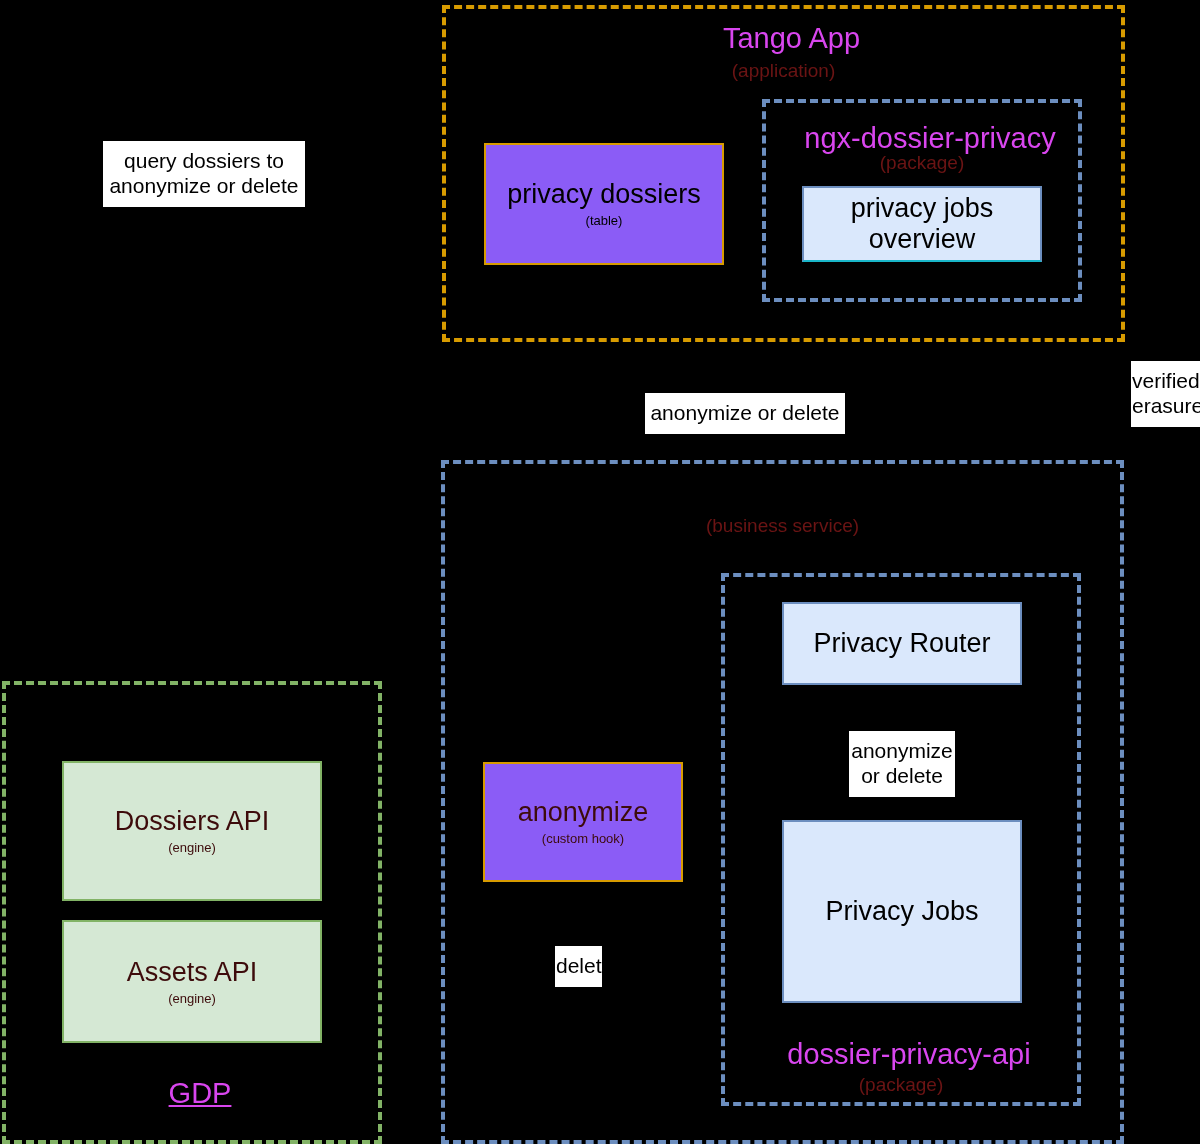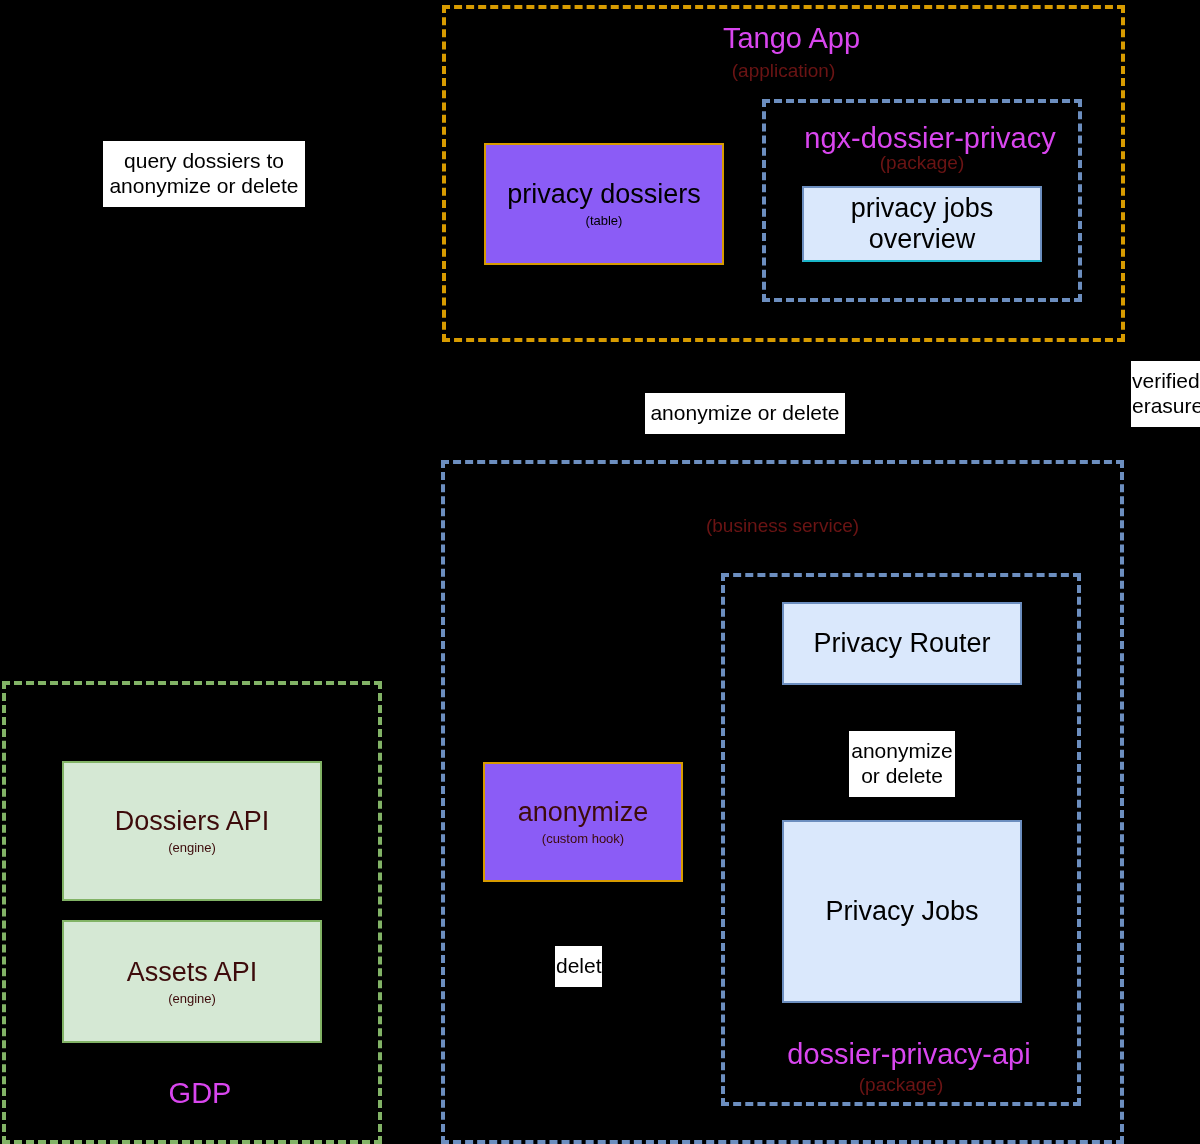--- a/index.html
+++ b/index.html
@@ -132,21 +132,21 @@
   <div class="abs node node-blue" style="left:782px; top:820px; width:240px; height:183px;">
     <div class="title">Privacy Jobs</div>
   </div>
 
   <div class="abs node node-orange node-orange-dark" style="left:483px; top:762px; width:200px; height:120px;">
     <div class="title">anonymize</div>
     <div class="sub">(custom hook)</div>
   </div>
 
   <div class="abs group" style="left:2px; top:681px; width:380px; height:463px; border-color:#82b366;">
-    <div class="group-title" style="top:393px;">GDP</div>
+    <div class="group-title" style="top:393px;text-decoration:underline;">GDP</div>
   </div>
 
   <div class="abs node node-green" style="left:62px; top:741px; width:260px; height:140px;margin-top:20px;">
     <div class="title">Dossiers API</div>
     <div class="sub">(engine)</div>
   </div>
 
   <div class="abs node node-green" style="left:62px; top:920px; width:260px; height:123px;">
     <div class="title">Assets API</div>
     <div class="sub">(engine)</div>

